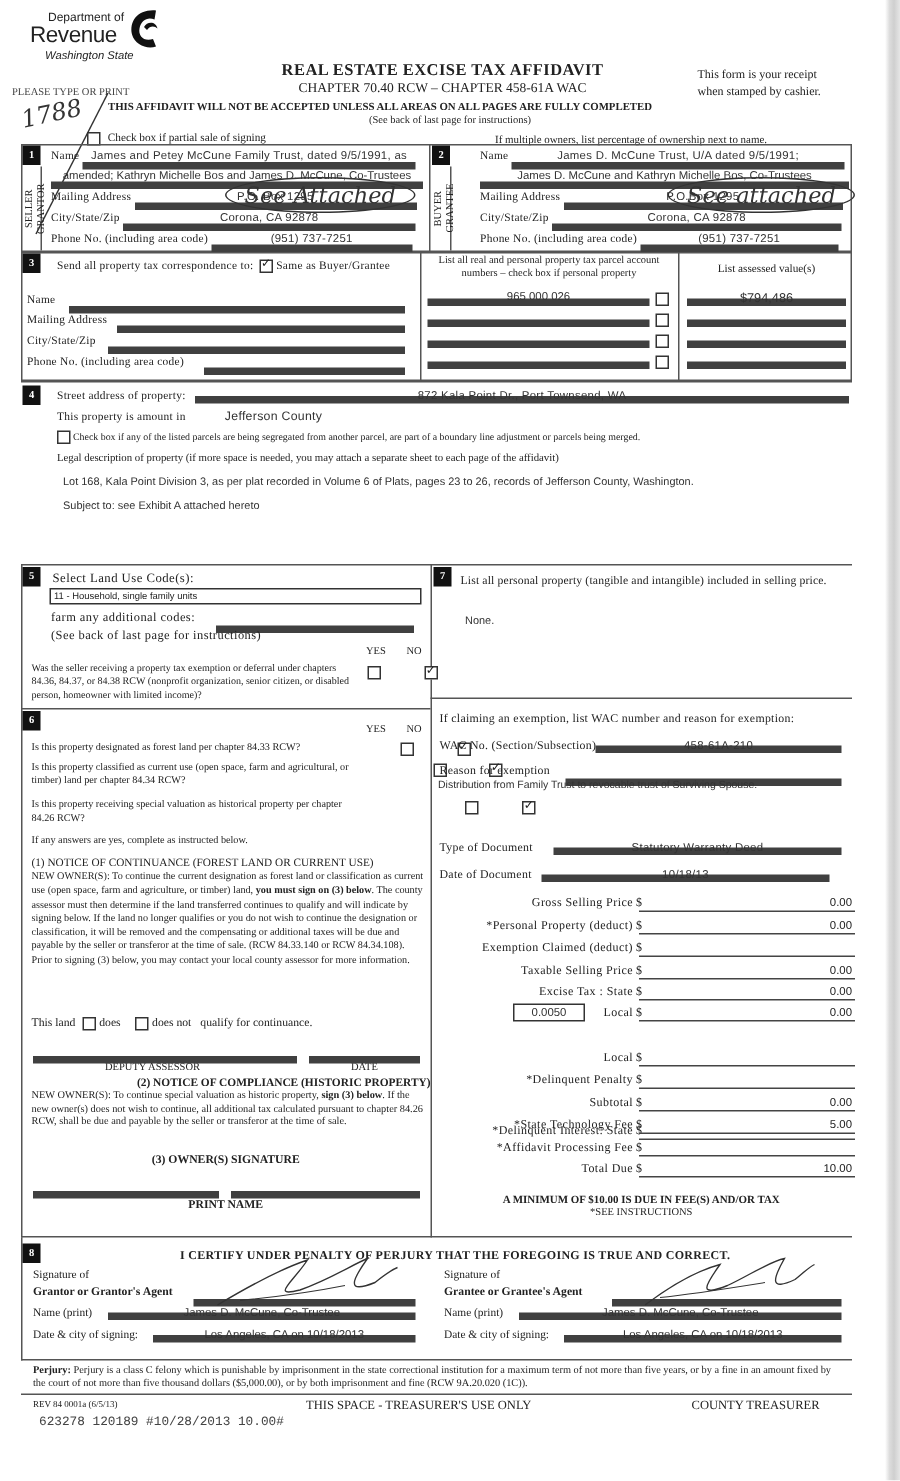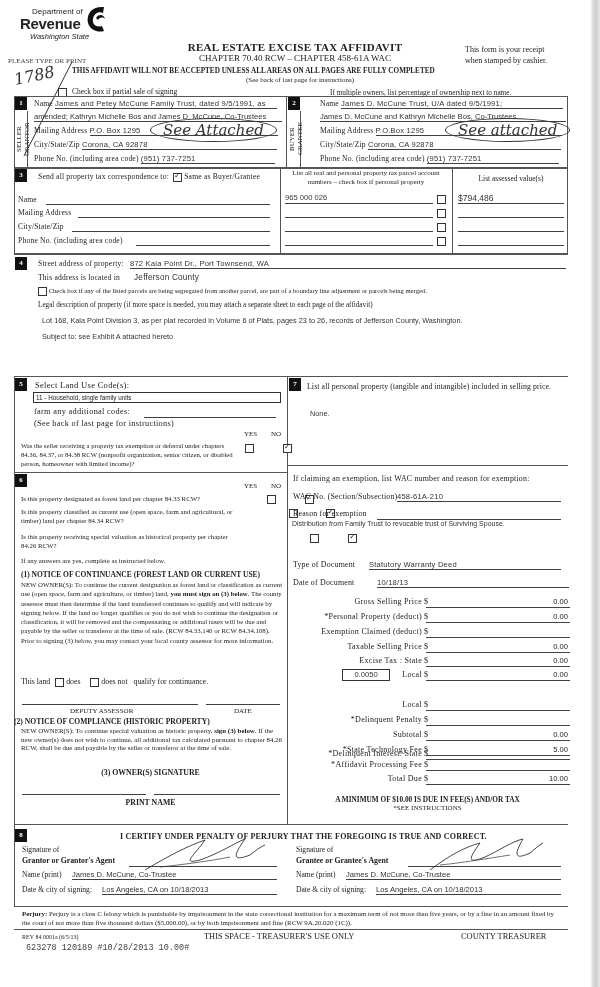--- a/index.html
+++ b/index.html
@@ -1,21 +1,21 @@
 <!DOCTYPE html>
 <html><head>
 <meta charset="utf-8">
 <style>
   * { box-sizing: border-box; margin: 0; padding: 0; }
   html, body { width: 600px; height: 987px; background: #fff; overflow: hidden; }
   body { position: relative; font-family: "Liberation Serif", serif; color: #222; font-size: 7.5px; }
   .abs { position: absolute; }
   .sans { font-family: "Liberation Sans", sans-serif; }
   .filled { font-family: "Liberation Sans", sans-serif; color: #333; font-size: 7.6px; }
-  .uline { border-bottom: 1px solid #404040; }
+  .uline { border-bottom: 5px solid #404040; text-align: center; }
   .num { display:inline-block; background:#111; color:#fff; font-weight:bold; font-size:7px; text-align:center; line-height:13px; width:12px; height:13px; }
   .cb { display:inline-block; width:9px; height:9px; border:1px solid #333; background:#fff; vertical-align:middle; position:relative; }
   .cb.on::after { content:"✓"; position:absolute; left:0px; top:-3px; font-size:8px; color:#222; font-family:"DejaVu Sans",sans-serif; }
   .box { border: 1px solid #555; }
   .vlabel { writing-mode: vertical-rl; transform: rotate(180deg); font-size: 7px; text-align:center; line-height: 8px; }
   .hand { font-family: "DejaVu Serif", serif; font-style: italic; color:#333; }
   .scan-edge { position:absolute; right:0; top:0; width:10px; height:987px; background:linear-gradient(90deg,#fff 0,#ddd 30%,#cfcfcf 60%,#e6e6e6 100%); }
   .row-lbl { font-size:7.6px; letter-spacing: 0.2px; }
   .fee-row { position:absolute; left:296px; width:274px; height:14px; }
   .fee-row .lbl { position:absolute; right:148px; top:1px; white-space:nowrap; font-size:8px; letter-spacing:0.3px; }
@@ -26,21 +26,21 @@
 </head>
 <body>
 
 
 
 <div class="scan-edge"></div>
 
 
 <div class="abs" style="left:18px;top:4px;width:90px;height:44px;">
   <div class="abs sans" style="left:14px;top:3px;font-size:8px;">Department of</div>
-  <div class="abs sans" style="left:2px;top:11px;font-size:15px;font-weight:bold;letter-spacing:-0.3px;">Revenue</div>
+  <div class="abs sans" style="left:2px;top:11px;font-size:15px;font-weight:normal;letter-spacing:-0.3px;">Revenue</div>
   <div class="abs sans" style="left:12px;top:28px;font-size:7.5px;font-style:italic;">Washington State</div>
   <svg class="abs" style="left:66px;top:0px;" width="24" height="30" viewBox="0 0 24 30">
     <path d="M20 3 C8 2 2 10 4 19 C6 26 14 29 20 27 L18 22 C12 24 8 20 9 15 C10 9 15 7 19 9 Z" fill="#111"></path>
     <path d="M12 14 C14 10 20 10 21 15 C19 13 16 13 14 16 Z" fill="#111"></path>
   </svg>
 </div>
 
 <div class="abs" style="left:160px;top:41px;width:270px;text-align:center;font-weight:bold;font-size:11px;letter-spacing:0.3px;">REAL ESTATE EXCISE TAX AFFIDAVIT</div>
 <div class="abs" style="left:160px;top:53px;width:270px;text-align:center;font-size:9px;">CHAPTER 70.40 RCW – CHAPTER 458-61A WAC</div>
 <div class="abs" style="left:465px;top:45px;font-size:8px;">This form is your receipt</div>
@@ -151,22 +151,22 @@
 <div class="abs uline" style="left:458px;top:235px;width:106px;height:11px;"></div>
 
 
 <div class="abs" style="left:14px;top:254px;width:554px;height:120px;border-top:1px solid #555;"></div>
 <div class="abs num" style="left:15px;top:257px;">4</div>
 <div class="abs row-lbl" style="left:38px;top:259px;width:528px;">
   <span>Street address of property:</span>
   <span class="filled uline abs" style="left:92px;right:0;top:0;height:10px;">872 Kala Point Dr., Port Townsend, WA</span>
 </div>
 <div class="abs row-lbl" style="left:38px;top:273px;">
-  <span>This address is located in</span>
-  <span class="filled" style="margin-left:12px;font-size:8.2px;">Jefferson County</span>
+  <span>This property is amount in</span>
+  <span class="filled" style="margin-left:24px;font-size:8.2px;">Jefferson County</span>
 </div>
 <div class="abs" style="left:38px;top:287px;font-size:6.6px;white-space:nowrap;">
   <span class="cb"></span>
   <span>Check box if any of the listed parcels are being segregated from another parcel, are part of a boundary line adjustment or parcels being merged.</span>
 </div>
 <div class="abs" style="left:38px;top:301px;font-size:7.2px;white-space:nowrap;">Legal description of property (if more space is needed, you may attach a separate sheet to each page of the affidavit)</div>
 <div class="abs filled" style="left:42px;top:316px;font-size:7.3px;white-space:nowrap;">Lot 168, Kala Point Division 3, as per plat recorded in Volume 6 of Plats, pages 23 to 26, records of Jefferson County, Washington.</div>
 <div class="abs filled" style="left:42px;top:332px;font-size:7.3px;">Subject to:  see Exhibit A attached hereto</div>
 
 
@@ -201,38 +201,38 @@
 
 <div class="abs" style="left:21px;top:507px;width:215px;font-size:6.8px;line-height:9px;">Is this property classified as current use (open space, farm and agricultural, or timber) land per chapter 84.34 RCW?</div>
 <span class="abs cb" style="left:245px;top:508px;"></span>
 <span class="abs cb on" style="left:272px;top:508px;"></span>
 
 <div class="abs" style="left:21px;top:532px;width:210px;font-size:6.8px;line-height:9px;">Is this property receiving special valuation as historical property per chapter 84.26 RCW?</div>
 <span class="abs cb" style="left:245px;top:533px;"></span>
 <span class="abs cb on" style="left:272px;top:533px;"></span>
 
 <div class="abs" style="left:21px;top:557px;font-size:6.8px;">If any answers are yes, complete as instructed below.</div>
-<div class="abs" style="left:21px;top:570px;font-size:7.5px;font-weight:bold;white-space:nowrap;text-align:right;">(1) NOTICE OF CONTINUANCE  (FOREST LAND OR CURRENT USE)</div>
+<div class="abs" style="left:21px;top:570px;font-size:7.5px;font-weight:normal;white-space:nowrap;text-align:right;">(1) NOTICE OF CONTINUANCE  (FOREST LAND OR CURRENT USE)</div>
 <div class="abs" style="left:21px;top:580px;width:262px;font-size:6.8px;line-height:9.3px;">
   <span>NEW OWNER(S): To continue the current designation as forest land or classification as current use (open space, farm and agriculture, or timber) land,</span>
   <b>you must sign on (3) below</b><span>. The county assessor must then determine if the land transferred continues to qualify and will indicate by signing below. If the land no longer qualifies or you do not wish to continue the designation or classification, it will be removed and the compensating or additional taxes will be due and payable by the seller or transferor at the time of sale. (RCW 84.33.140 or RCW 84.34.108). Prior to signing (3) below, you may contact your local county assessor for more information.</span>
 </div>
 <div class="abs" style="left:21px;top:677px;font-size:7.8px;">
   <span>This land</span>
   <span class="cb" style="margin-left:3px;"></span>
   <span>does</span>
   <span class="cb" style="margin-left:8px;"></span>
   <span>does not</span>
   <span style="margin-left:4px;">qualify for continuance.</span>
 </div>
 <div class="abs uline" style="left:22px;top:704px;width:176px;"></div>
 <div class="abs uline" style="left:206px;top:704px;width:74px;"></div>
 <div class="abs" style="left:70px;top:707px;font-size:7px;">DEPUTY ASSESSOR</div>
 <div class="abs" style="left:234px;top:707px;font-size:7px;">DATE</div>
-<div class="abs" style="left:14px;top:717px;width:273px;text-align:left;font-size:7.6px;font-weight:bold;">(2) NOTICE OF COMPLIANCE (HISTORIC PROPERTY)</div>
+<div class="abs" style="left:14px;top:717px;width:273px;text-align:right;font-size:7.6px;font-weight:bold;">(2) NOTICE OF COMPLIANCE (HISTORIC PROPERTY)</div>
 <div class="abs" style="left:21px;top:727px;width:262px;font-size:6.9px;line-height:8.7px;">
   <span>NEW OWNER(S): To continue special valuation as historic property,</span>
   <b>sign (3) below</b><span>. If the new owner(s) does not wish to continue, all additional tax calculated pursuant to chapter 84.26 RCW, shall be due and payable by the seller or transferor at the time of sale.</span>
 </div>
 <div class="abs" style="left:14px;top:768px;width:273px;text-align:center;font-size:7.8px;font-weight:bold;">(3)  OWNER(S) SIGNATURE</div>
 <div class="abs uline" style="left:22px;top:794px;width:124px;"></div>
 <div class="abs uline" style="left:154px;top:794px;width:126px;"></div>
 <div class="abs" style="left:14px;top:798px;width:273px;text-align:center;font-size:7.8px;font-weight:bold;">PRINT NAME</div>
 
 
@@ -252,21 +252,21 @@
   <span>Reason for exemption</span>
   <span class="uline abs" style="left:84px;width:184px;top:10px;"></span>
 </div>
 <div class="abs filled" style="left:292px;top:520px;font-size:7px;white-space:nowrap;">Distribution from Family Trust to revocable trust of Surviving Spouse.</div>
 <div class="abs" style="left:293px;top:560px;width:275px;font-size:7.9px;letter-spacing:0.2px;">
   <span>Type of Document</span>
   <span class="filled uline abs" style="left:76px;width:192px;top:0;height:10px;">Statutory Warranty Deed</span>
 </div>
 <div class="abs" style="left:293px;top:578px;width:275px;font-size:7.9px;letter-spacing:0.2px;">
   <span>Date of Document</span>
-  <span class="filled uline abs" style="left:84px;width:192px;top:0;height:10px;">10/18/13</span>
+  <span class="filled uline abs" style="left:68px;width:192px;top:0;height:10px;">10/18/13</span>
 </div>
 
 
 <div class="fee-row" style="top:596px;">
   <span class="lbl">Gross Selling Price</span>
     <span class="dollar">$</span>
     <span class="line"></span>
     <span class="val">0.00</span>
 </div>
 <div class="fee-row" style="top:611px;">

